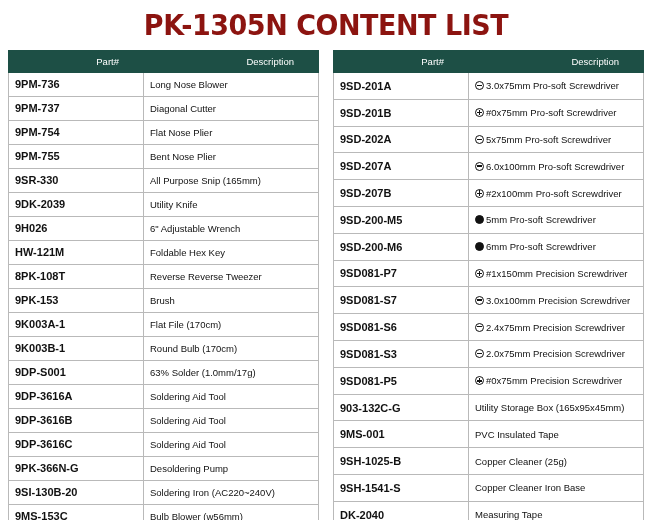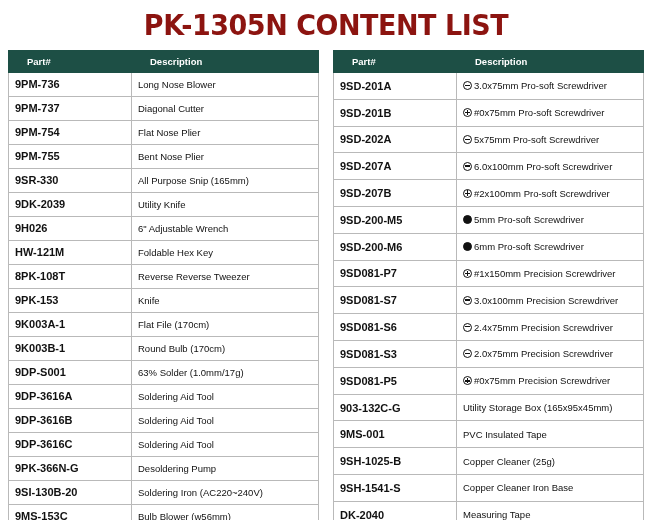--- a/index.html
+++ b/index.html
@@ -40,23 +40,23 @@
   }
   table {
     border-collapse: collapse;
     table-layout: fixed;
     width: 311px;
     font-size: 9.5px;
   }
   th {
     background: #1d4f45;
     color: #ffffff;
-    font-weight: bold;
-    text-align: left;
-    padding: 5px 18px;
+    font-weight: normal;
+    text-align: right;
+    padding: 5px 24px;
     font-size: 9.5px;
     border: 1px solid #1d4f45;
   }
   td {
     border: 1px solid #b9b9b9;
     padding: 4px 6px;
     height: 15px;
     vertical-align: middle;
     color: #111111;
   }
@@ -159,21 +159,21 @@
           <tr>
             <td class="part">HW-121M</td>
             <td class="desc">Foldable Hex Key</td>
           </tr>
           <tr>
             <td class="part">8PK-108T</td>
             <td class="desc">Reverse Reverse Tweezer</td>
           </tr>
           <tr>
             <td class="part">9PK-153</td>
-            <td class="desc">Knife</td>
+            <td class="desc">Brush</td>
           </tr>
           <tr>
             <td class="part">9K003A-1</td>
             <td class="desc">Flat File (170cm)</td>
           </tr>
           <tr>
             <td class="part">9K003B-1</td>
             <td class="desc">Round Bulb (170cm)</td>
           </tr>
           <tr>

